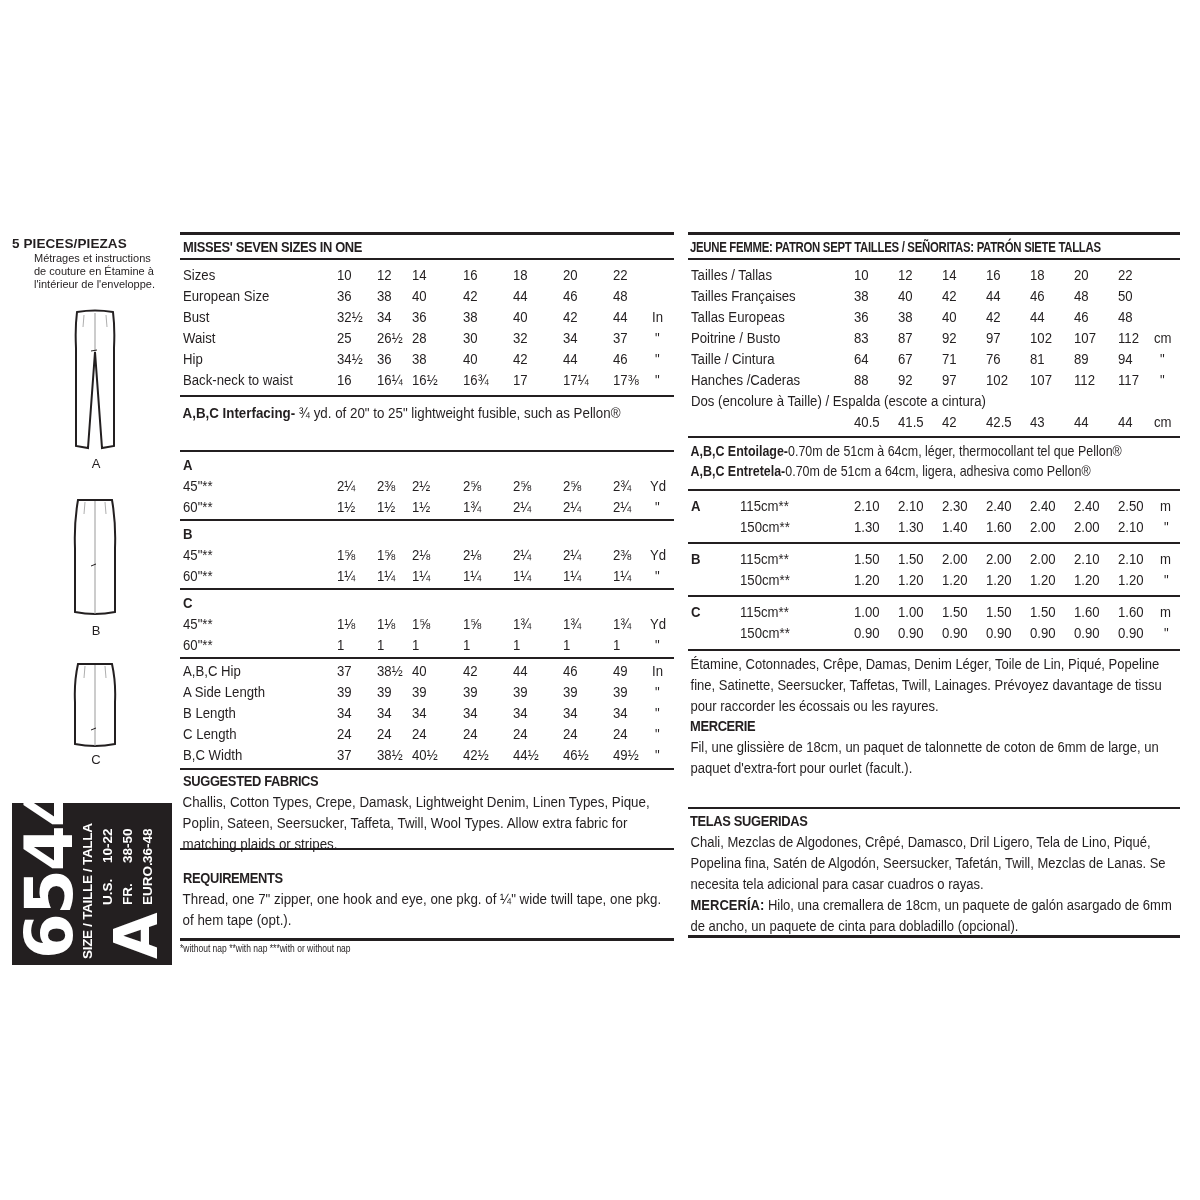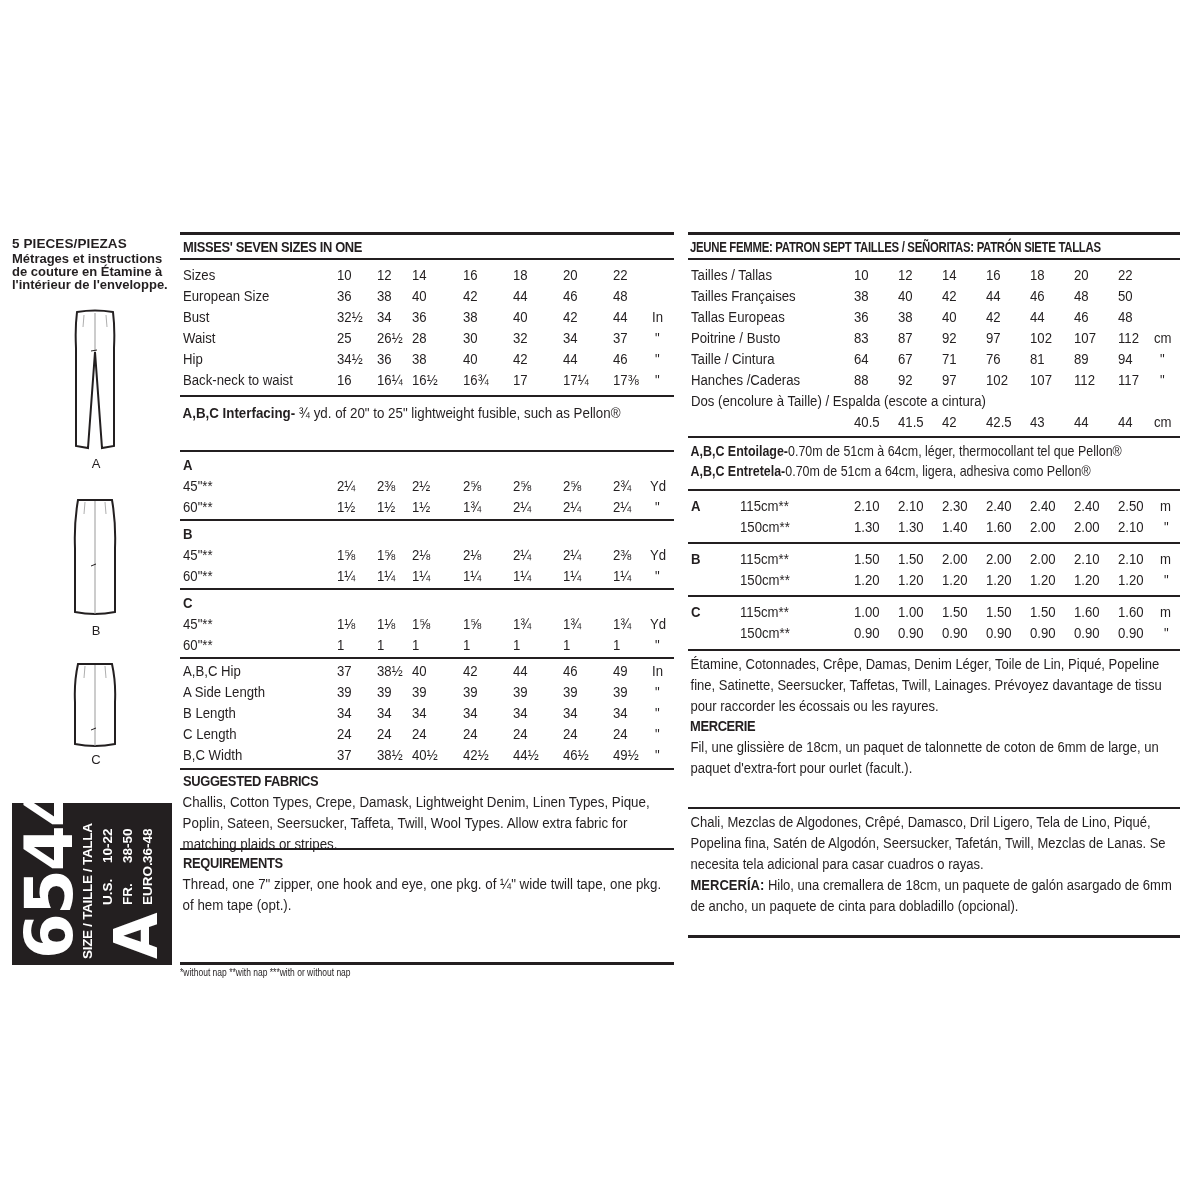--- a/index.html
+++ b/index.html
@@ -2,21 +2,21 @@
 <html><head>
 <meta charset="utf-8">
 <style>
   * { box-sizing: border-box; margin: 0; padding: 0; }
   html, body { width: 1200px; height: 1200px; background: #ffffff; overflow: hidden; }
   body { position: relative; font-family: "Liberation Sans", "DejaVu Sans", sans-serif; color: #231f20; }
 
   
   #sidebar { position: absolute; left: 12px; top: 236px; width: 162px; }
   .pieces-title { font-size: 13.5px; font-weight: 700; letter-spacing: 0.1px; line-height: 16px; }
-  .pieces-note { font-size: 13px; line-height: 13px; font-weight: 700; }
+  .pieces-note { font-size: 11px; line-height: 13px; font-weight: 400; margin-left: 22px; }
 
   .drawing { position: absolute; }
   .drawing-label { position: absolute; font-size: 13px; text-align: center; width: 20px; }
 
   #size-box { position: absolute; left: 12px; top: 803px; width: 160px; height: 162px; background: #231f20; color: #fff; overflow: hidden; }
   #size-box .rot { position: absolute; left: 0; top: 0; width: 162px; height: 160px; transform-origin: 0 0; transform: translate(0px, 162px) rotate(-90deg); }
   #size-box .num { position: absolute; left: 6px; top: 8px; font-size: 66px; font-weight: 900; letter-spacing: -2px; line-height: 60px; font-family: "DejaVu Sans", sans-serif; }
   #size-box .letter { position: absolute; left: 6px; top: 96px; font-size: 60px; font-weight: 900; line-height: 56px; font-family: "DejaVu Sans", sans-serif; }
   #size-box .sz-label { position: absolute; left: 6px; top: 68px; font-size: 13.5px; font-weight: 700; letter-spacing: -0.3px; white-space: nowrap; }
   #size-box .sz-row { position: absolute; font-size: 13.5px; font-weight: 700; white-space: nowrap; }
@@ -334,21 +334,21 @@
   <div class="rule" style="margin-top:3px;"></div>
 
   <div style="padding-top:1px; height:75px;">
     <div style="padding-left:3px; height:20px;">
         <div class="section-title">SUGGESTED FABRICS</div>
       </div>
     <div class="para">Challis, Cotton Types, Crepe, Damask, Lightweight Denim, Linen Types, Pique, Poplin, Sateen, Seersucker, Taffeta, Twill, Wool Types. Allow extra fabric for matching plaids or stripes.</div>
   </div>
   <div class="rule" style="margin-top:3px;"></div>
 
-  <div style="padding-top:3px; height:112px;">
+  <div style="padding-top:18px; height:88px;">
     <div style="padding-left:3px; height:20px;">
         <div class="section-title">REQUIREMENTS</div>
       </div>
     <div class="para">Thread, one 7" zipper, one hook and eye, one pkg. of ¼" wide twill tape, one pkg. of hem tape (opt.).</div>
   </div>
   <div class="rule-thick"></div>
   <div class="foot" style="padding-top:1px;">*without nap    **with nap    ***with or without nap</div>
 </div>
 
 <div id="right-col" class="col">
@@ -531,17 +531,20 @@
   <div style="padding-top:2px; height:152px;">
     <div class="para" style="transform:scaleX(0.84); width:119%;">Étamine, Cotonnades, Crêpe, Damas, Denim Léger, Toile de Lin, Piqué, Popeline fine, Satinette, Seersucker, Taffetas, Twill, Lainages. Prévoyez davantage de tissu pour raccorder les écossais ou les rayures.</div>
     <div style="padding-left:2px; height:20px;">
         <div class="section-title">MERCERIE</div>
       </div>
     <div class="para" style="transform:scaleX(0.84); width:119%;">Fil, une glissière de 18cm, un paquet de talonnette de coton de 6mm de large, un paquet d'extra-fort pour ourlet (facult.).</div>
   </div>
   <div class="rule" style="margin-top:4px;"></div>
 
   <div style="padding-top:2px; height:126px;">
+    <div style="padding-left:2px; height:20px;">
+        <div class="section-title">TELAS SUGERIDAS</div>
+      </div>
     <div class="para" style="transform:scaleX(0.84); width:119%;">Chali, Mezclas de  Algodones, Crêpé, Damasco, Dril Ligero, Tela de Lino, Piqué, Popelina fina, Satén de  Algodón, Seersucker, Tafetán, Twill, Mezclas de Lanas. Se necesita tela adicional para casar cuadros o rayas.</div>
     <div class="para" style="transform:scaleX(0.84); width:119%;"><b>MERCERÍA:</b><span> Hilo, una cremallera de 18cm, un paquete de galón asargado de 6mm de ancho, un paquete de cinta para  dobladillo (opcional).</span></div>
   </div>
   <div class="rule-thick"></div>
 </div>
 
 </body></html>

